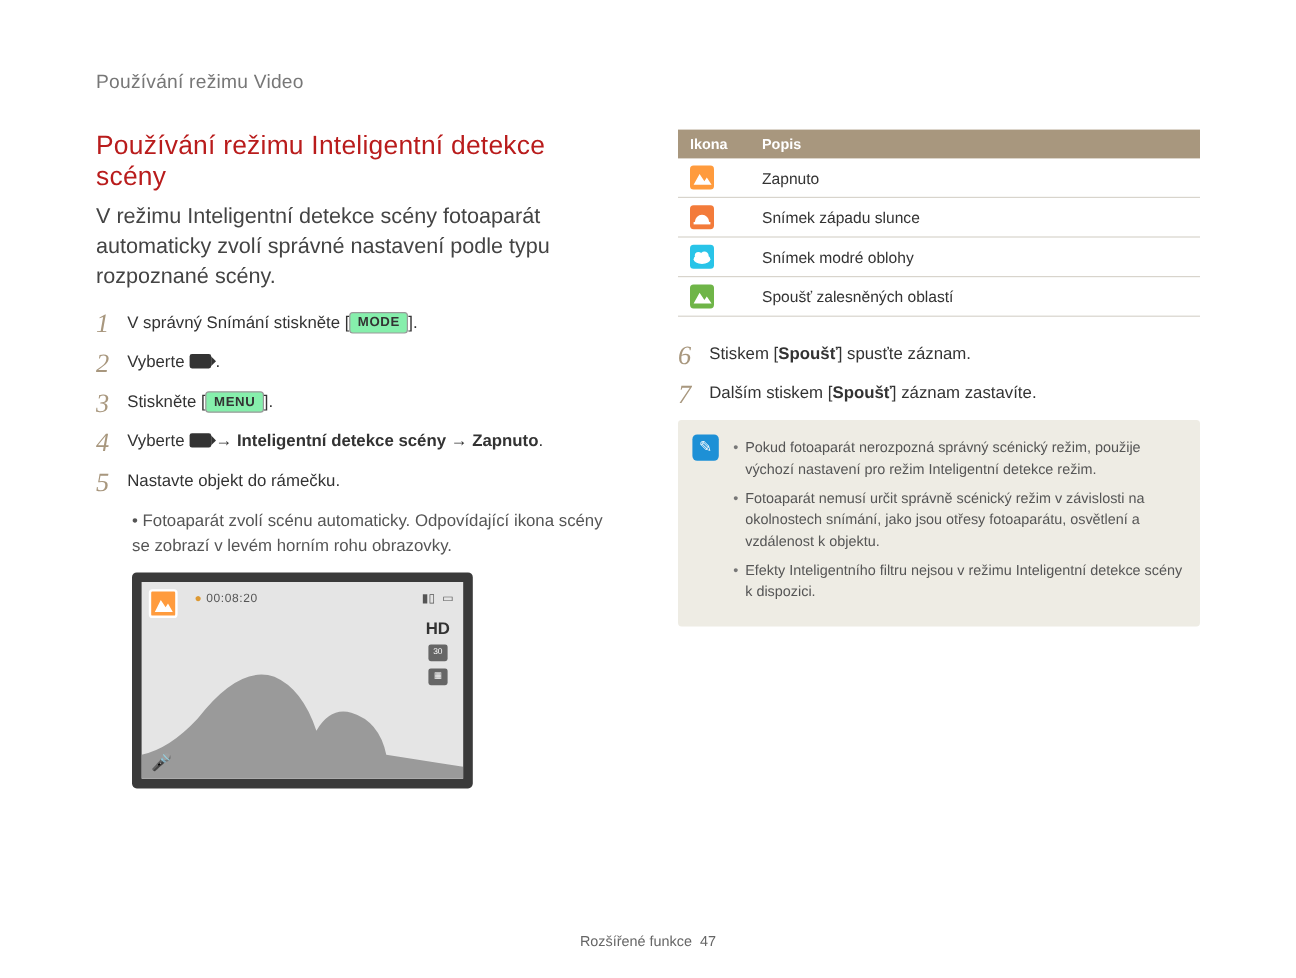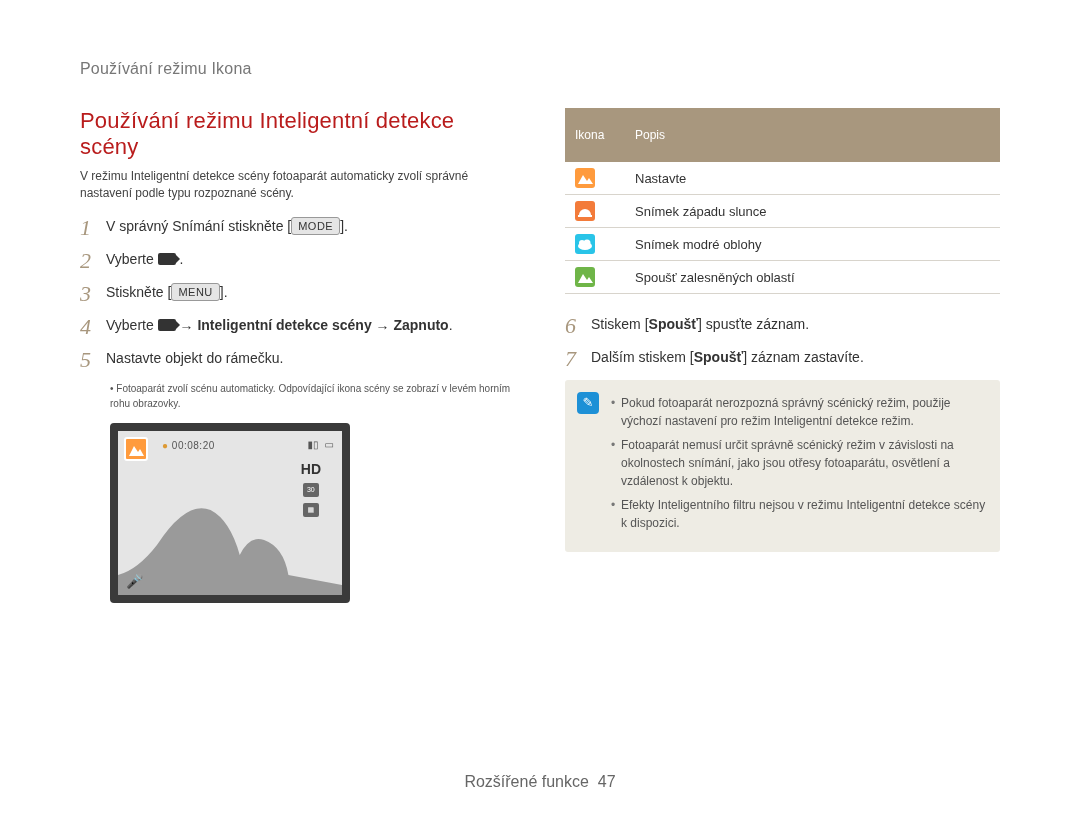--- a/index.html
+++ b/index.html
@@ -25,21 +25,21 @@
   }
   .col-left, .col-right { flex: 1; }
   .section-title {
     color: #b91c1c;
     font-size: 22px;
     font-weight: 400;
     margin-bottom: 8px;
     letter-spacing: 0.2px;
   }
   .intro {
-    font-size: 12px;
+    font-size: 18px;
     line-height: 1.4;
     color: #444;
     margin-bottom: 14px;
   }
   .steps { list-style: none; }
   .step {
     display: flex;
     align-items: flex-start;
     margin-bottom: 10px;
   }
@@ -54,26 +54,26 @@
     padding-top: 1px;
   }
   .step-text {
     font-size: 14px;
     color: #333;
     line-height: 1.5;
   }
   .bold { font-weight: bold; }
   .mode-btn {
     display: inline-block;
-    background: #e5e5e5;
+    background: #86efac;
     border: 1px solid #999;
     border-radius: 3px;
     padding: 0 6px;
     font-size: 11px;
-    font-weight: normal;
+    font-weight: bold;
     letter-spacing: 0.5px;
     vertical-align: 1px;
   }
   .video-glyph {
     display: inline-block;
     background: #333;
     color: #fff;
     width: 18px;
     height: 12px;
     border-radius: 2px;
@@ -84,31 +84,31 @@
     content: '';
     position: absolute;
     right: -4px; top: 2px;
     border-left: 4px solid #333;
     border-top: 4px solid transparent;
     border-bottom: 4px solid transparent;
   }
   .sub-bullets {
     list-style: none;
     margin: 6px 0 12px 30px;
-    font-size: 10px;
+    font-size: 14px;
     color: #555;
     line-height: 1.5;
   }
   .sub-bullets li::before {
     content: "• ";
     color: #555;
   }
   .screen-preview {
     margin-left: 30px;
-    width: 240px;
+    width: 284px;
     height: 180px;
     border: 8px solid #3a3a3a;
     border-radius: 4px;
     background: #e5e5e5;
     position: relative;
     overflow: hidden;
   }
   .screen-preview .scene-icon-box {
     position: absolute; top: 6px; left: 6px;
     width: 24px; height: 24px;
@@ -122,21 +122,21 @@
     font-size: 10px; color: #555;
     letter-spacing: 0.5px;
   }
   .timer .rec { color: #d93; }
   .top-right-icons {
     position: absolute; top: 8px; right: 8px;
     font-size: 10px; color: #555;
     display: flex; gap: 6px;
   }
   .right-icons {
-    position: absolute; top: 30px; right: 21px;
+    position: absolute; top: 30px; right: 11px;
     display: flex; flex-direction: column; gap: 6px;
     align-items: center;
   }
   .hd-label { font-weight: bold; font-size: 14px; color: #333; }
   .mini-icon {
     width: 16px; height: 14px; background: #666; border-radius: 2px;
     position: relative; color:#fff; font-size:7px; text-align:center; line-height:14px;
   }
   .mountains {
     position: absolute; bottom: 0; left: 0; width: 100%; height: 110px;
@@ -149,23 +149,23 @@
   
   .icon-table {
     border-collapse: collapse;
     width: 100%;
     font-size: 13px;
     margin-bottom: 20px;
   }
   .icon-table th {
     background: #a8977e;
     color: #fff;
-    font-weight: normal;
+    font-weight: bold;
     text-align: left;
-    padding: 20px 10px;
+    padding: 5px 10px;
     font-size: 12px;
   }
   .icon-table th:first-child { width: 60px; }
   .icon-table td {
     padding: 6px 10px;
     border-bottom: 1px solid #d8d4cc;
     vertical-align: middle;
   }
   .row-icon {
     display: inline-block;
@@ -202,28 +202,28 @@
   .note-box li { margin-bottom: 6px; position: relative; padding-left: 10px; }
   .note-box li::before {
     content: "•"; position: absolute; left: 0; color: #777;
   }
 
   .page-footer {
     position: absolute;
     bottom: 24px;
     left: 0; width: 100%;
     text-align: center;
-    font-size: 16px;
+    font-size: 12px;
     color: #666;
   }
 </style>
 </head>
 <body>
 
-<div class="page-header">Používání režimu Ikona</div>
+<div class="page-header">Používání režimu Video</div>
 
 <div class="columns">
 
   <div class="col-left">
     <h2 class="section-title">Používání režimu Inteligentní detekce scény</h2>
     <p class="intro">V režimu Inteligentní detekce scény fotoaparát automaticky zvolí správné nastavení podle typu rozpoznané scény.</p>
 
     <ol class="steps">
       <li class="step">
         <span class="step-num">1</span>
@@ -291,21 +291,21 @@
         <tr>
           <th>Ikona</th>
           <th>Popis</th>
         </tr>
       </thead>
       <tbody>
         <tr>
           <td><span class="row-icon ic-orange"><svg viewBox="0 0 20 20">
                   <polygon points="3,16 8,7 12,13 14,10 18,16" fill="#fff"></polygon>
                 </svg></span></td>
-          <td>Nastavte</td>
+          <td>Zapnuto</td>
         </tr>
         <tr>
           <td><span class="row-icon ic-red"><svg viewBox="0 0 20 20">
                   <path d="M4 14 a6 6 0 0 1 12 0 Z" fill="#fff"></path>
                   <rect x="3" y="14" width="14" height="2" fill="#fff"></rect>
                 </svg></span></td>
           <td>Snímek západu slunce</td>
         </tr>
         <tr>
           <td><span class="row-icon ic-cyan"><svg viewBox="0 0 20 20">

